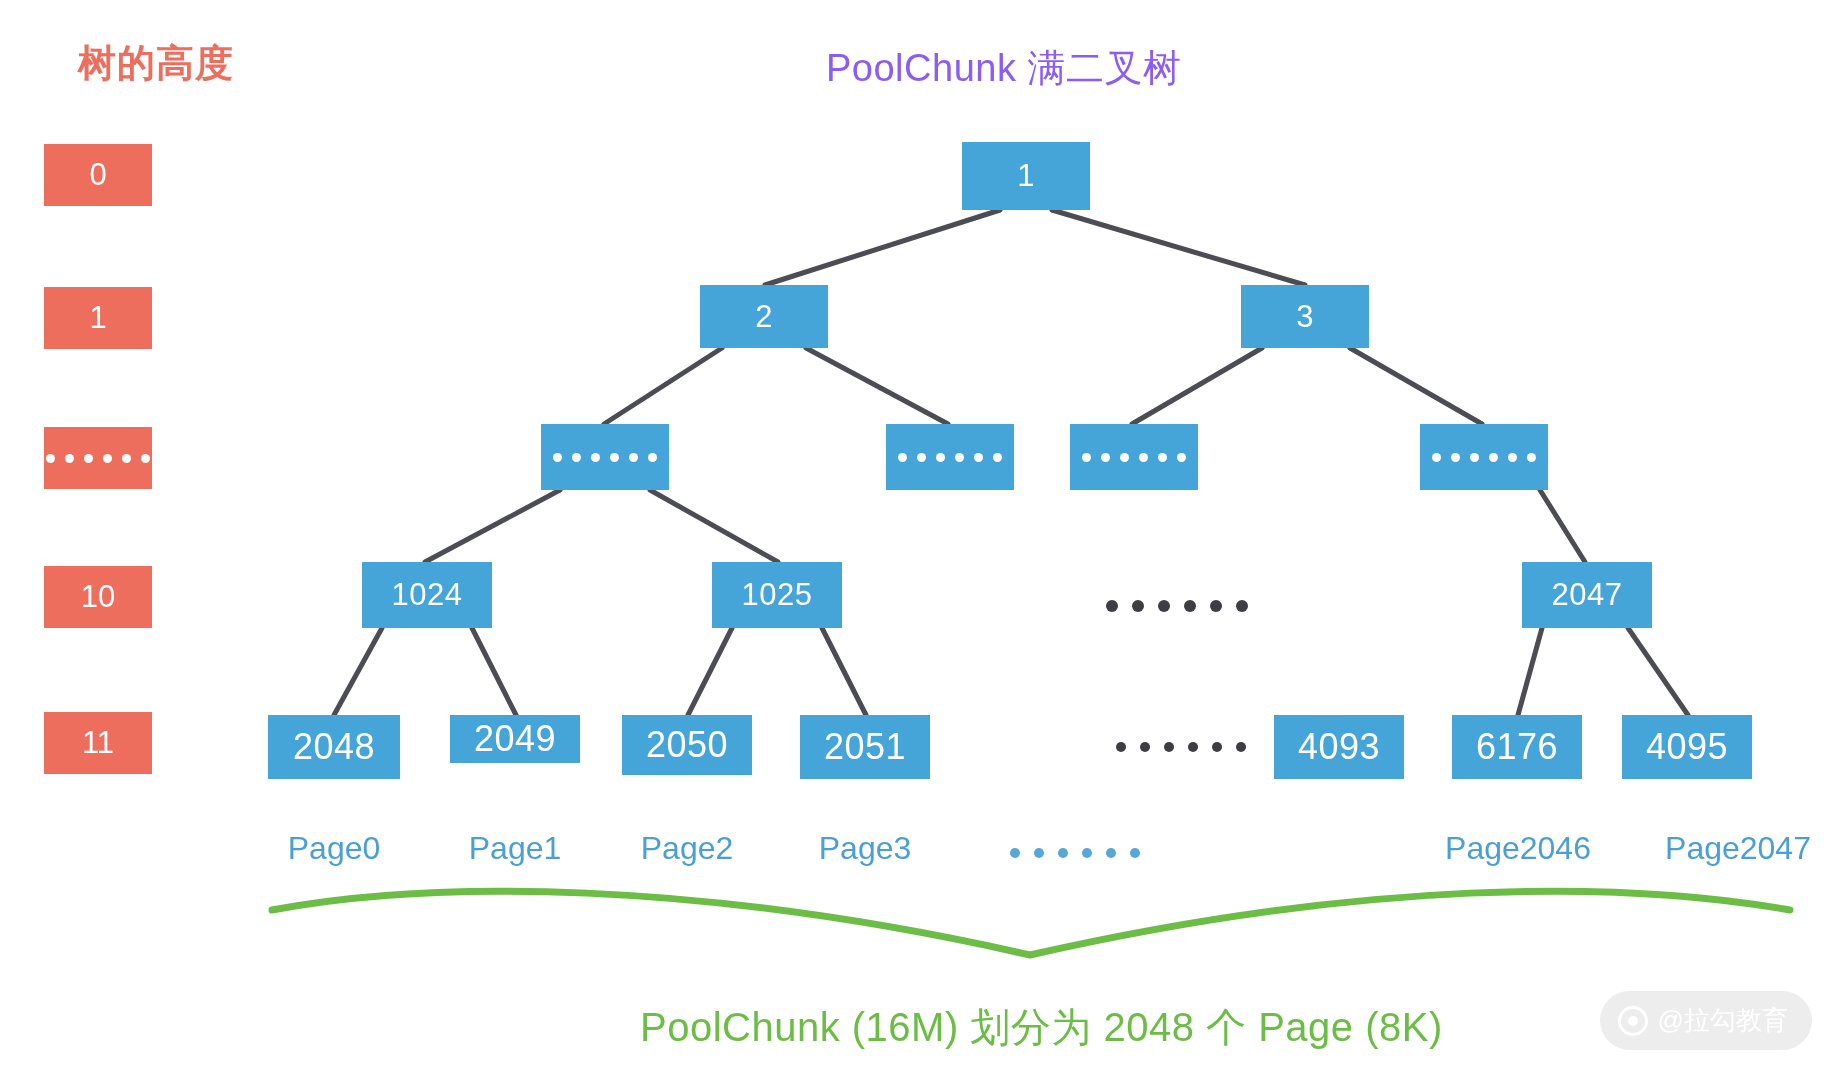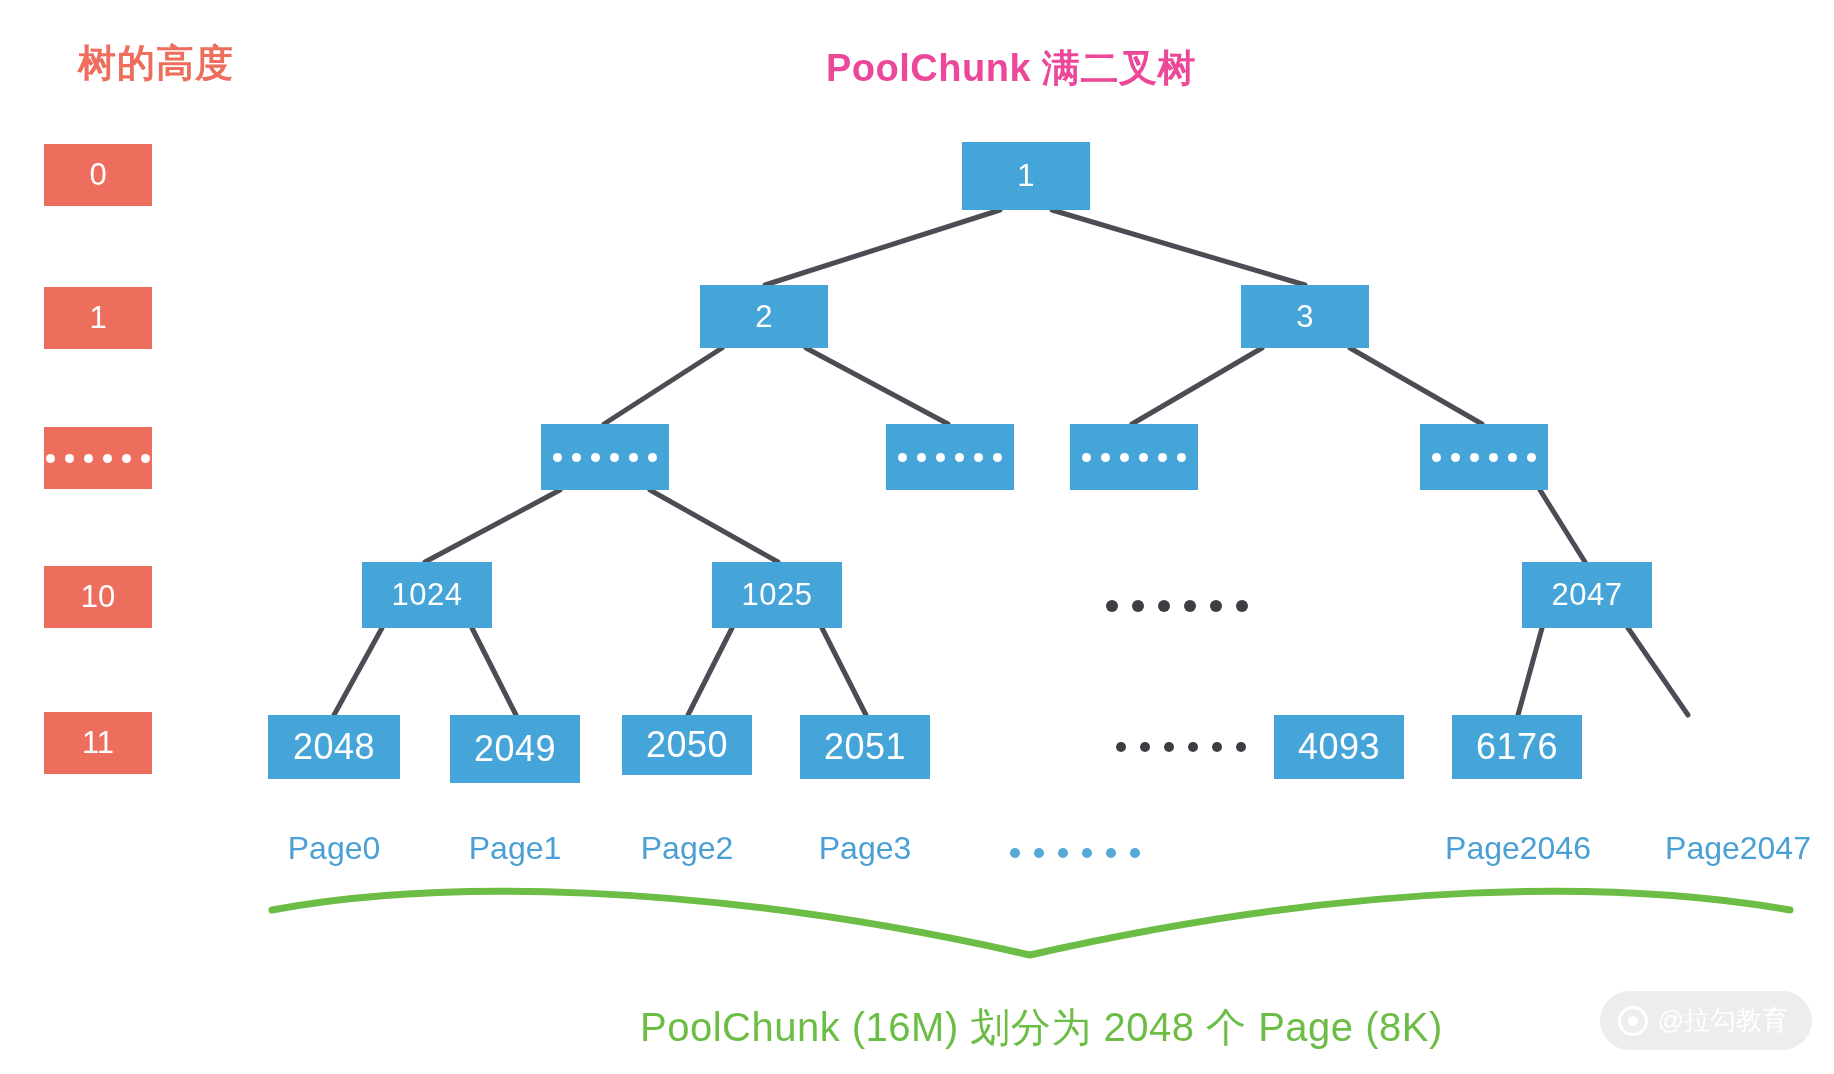--- a/index.html
+++ b/index.html
@@ -59,23 +59,23 @@
   .heading-left {
     position: absolute;
     color: #ee6e5e;
     font-size: 38px;
     font-weight: 700;
     letter-spacing: 1px;
     white-space: nowrap;
   }
   .heading-title {
     position: absolute;
-    color: #ec4899;
+    color: #8b5cf6;
     font-size: 38px;
-    font-weight: 700;
+    font-weight: 400;
     letter-spacing: 0.5px;
     white-space: nowrap;
   }
 
   
   .page-label {
     position: absolute;
     color: #4a9fd4;
     font-size: 32px;
     text-align: center;
@@ -290,21 +290,21 @@
       <i class="dot"></i>
   </div>
 
   <div class="node" style="left:1522px; top:562px; width:130px; height:66px;">
     <span>2047</span>
   </div>
 
   <div class="node leaf" style="left:268px; top:715px; width:132px; height:64px;">
     <span>2048</span>
   </div>
-  <div class="node leaf" style="left:450px; top:715px; width:130px; height:68px;">
+  <div class="node leaf" style="left:450px; top:715px; width:130px; height:48px;">
     <span>2049</span>
   </div>
   <div class="node leaf" style="left:622px; top:715px; width:130px; height:60px;">
     <span>2050</span>
   </div>
   <div class="node leaf" style="left:800px; top:715px; width:130px; height:64px;text-align:center;">
     <span>2051</span>
   </div>
 
   <div class="dots small" style="left:1116px; top:742px;">
@@ -314,20 +314,23 @@
     <i class="dot"></i>
       <i class="dot"></i>
       <i class="dot"></i>
   </div>
 
   <div class="node leaf" style="left:1274px; top:715px; width:130px; height:64px;">
     <span>4093</span>
   </div>
   <div class="node leaf" style="left:1452px; top:715px; width:130px; height:64px;">
     <span>6176</span>
+  </div>
+  <div class="node leaf" style="left:1622px; top:715px; width:130px; height:64px;">
+    <span>4095</span>
   </div>
 
   <div class="page-label" style="left:268px; top:830px; width:132px;">Page0</div>
   <div class="page-label" style="left:450px; top:830px; width:130px;">Page1</div>
   <div class="page-label" style="left:622px; top:830px; width:130px;">Page2</div>
   <div class="page-label" style="left:800px; top:830px; width:130px;">Page3</div>
 
   <div class="dots small blue" style="left:1010px; top:848px;">
     <i class="dot"></i>
       <i class="dot"></i>

